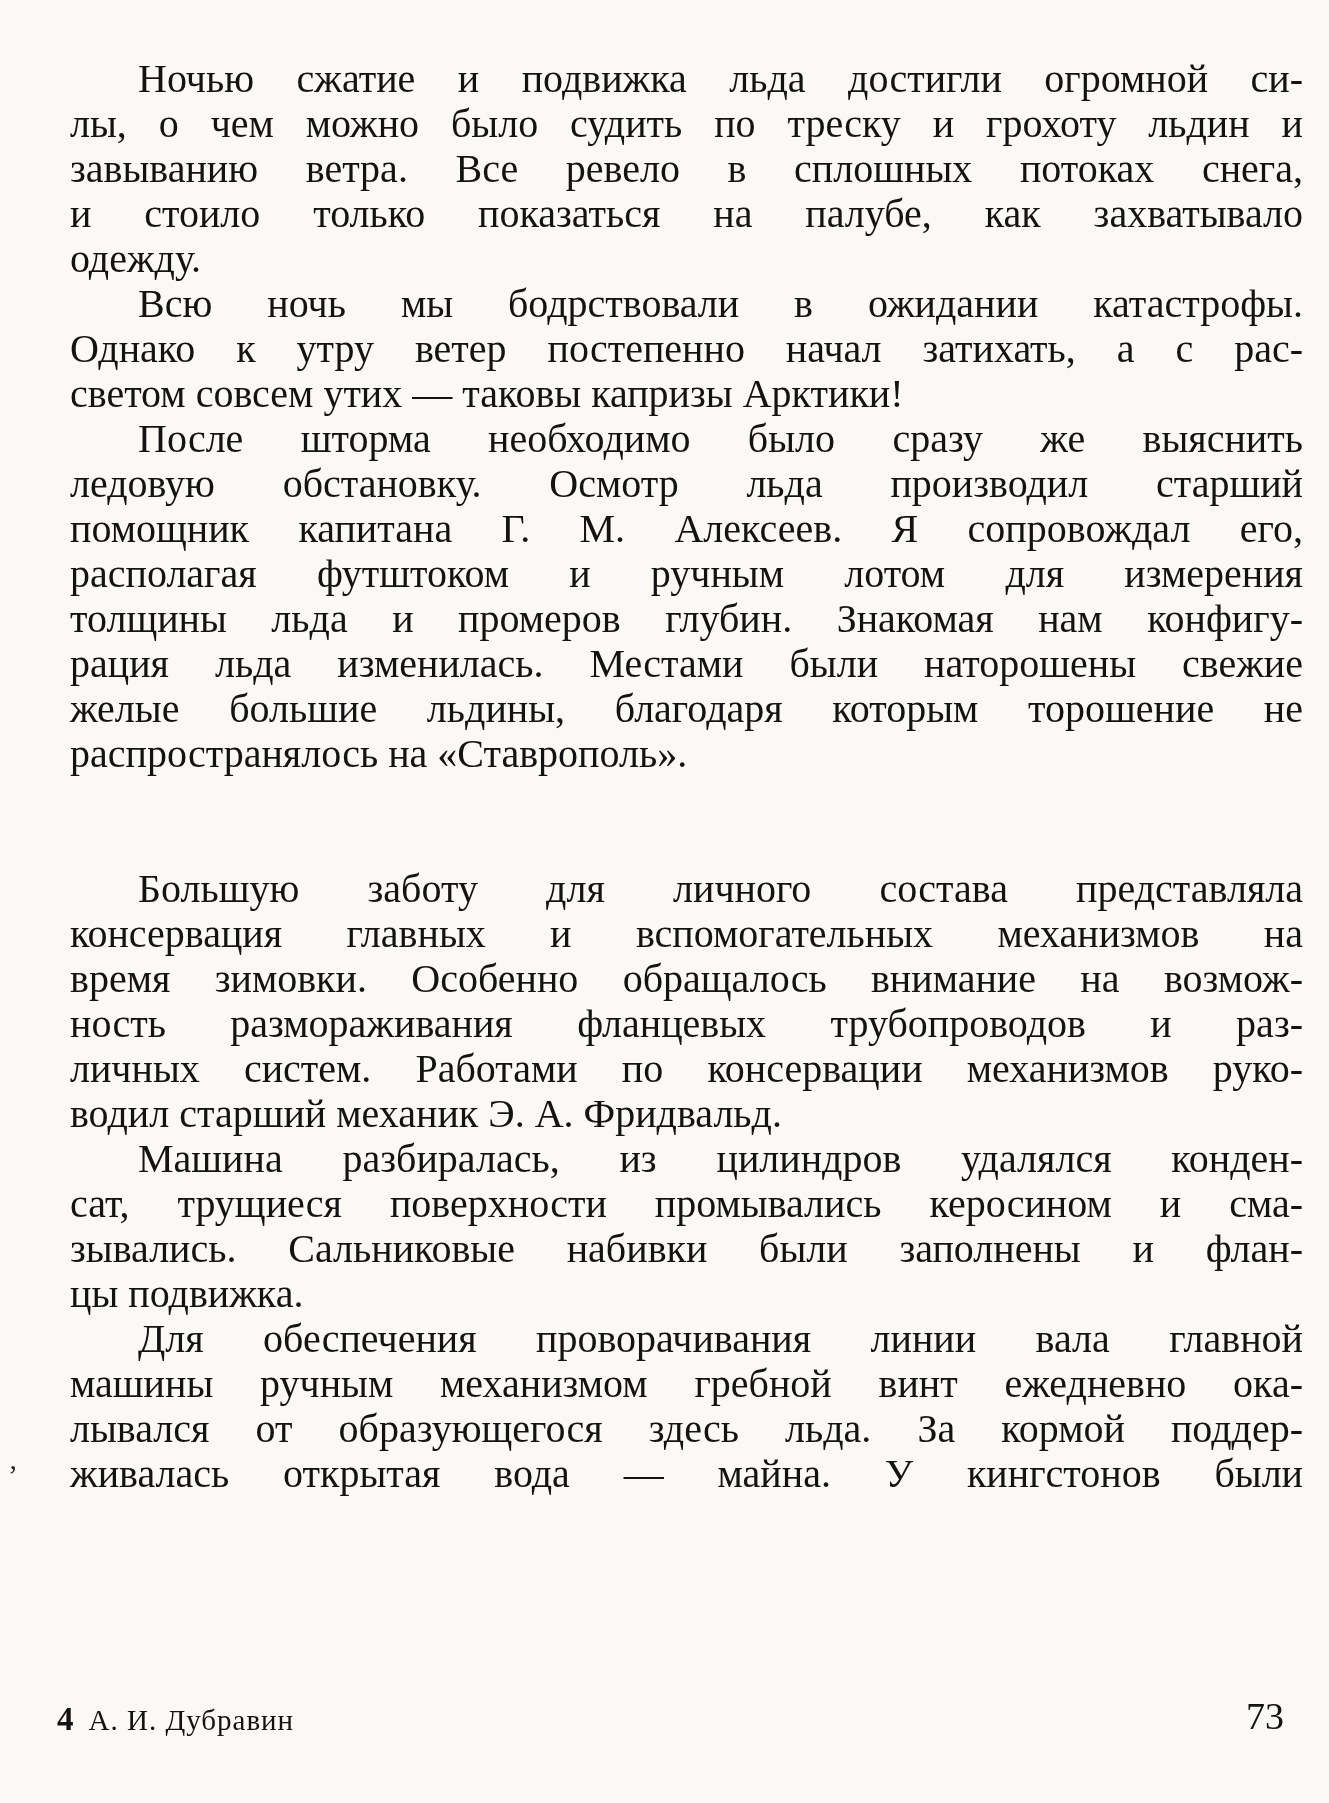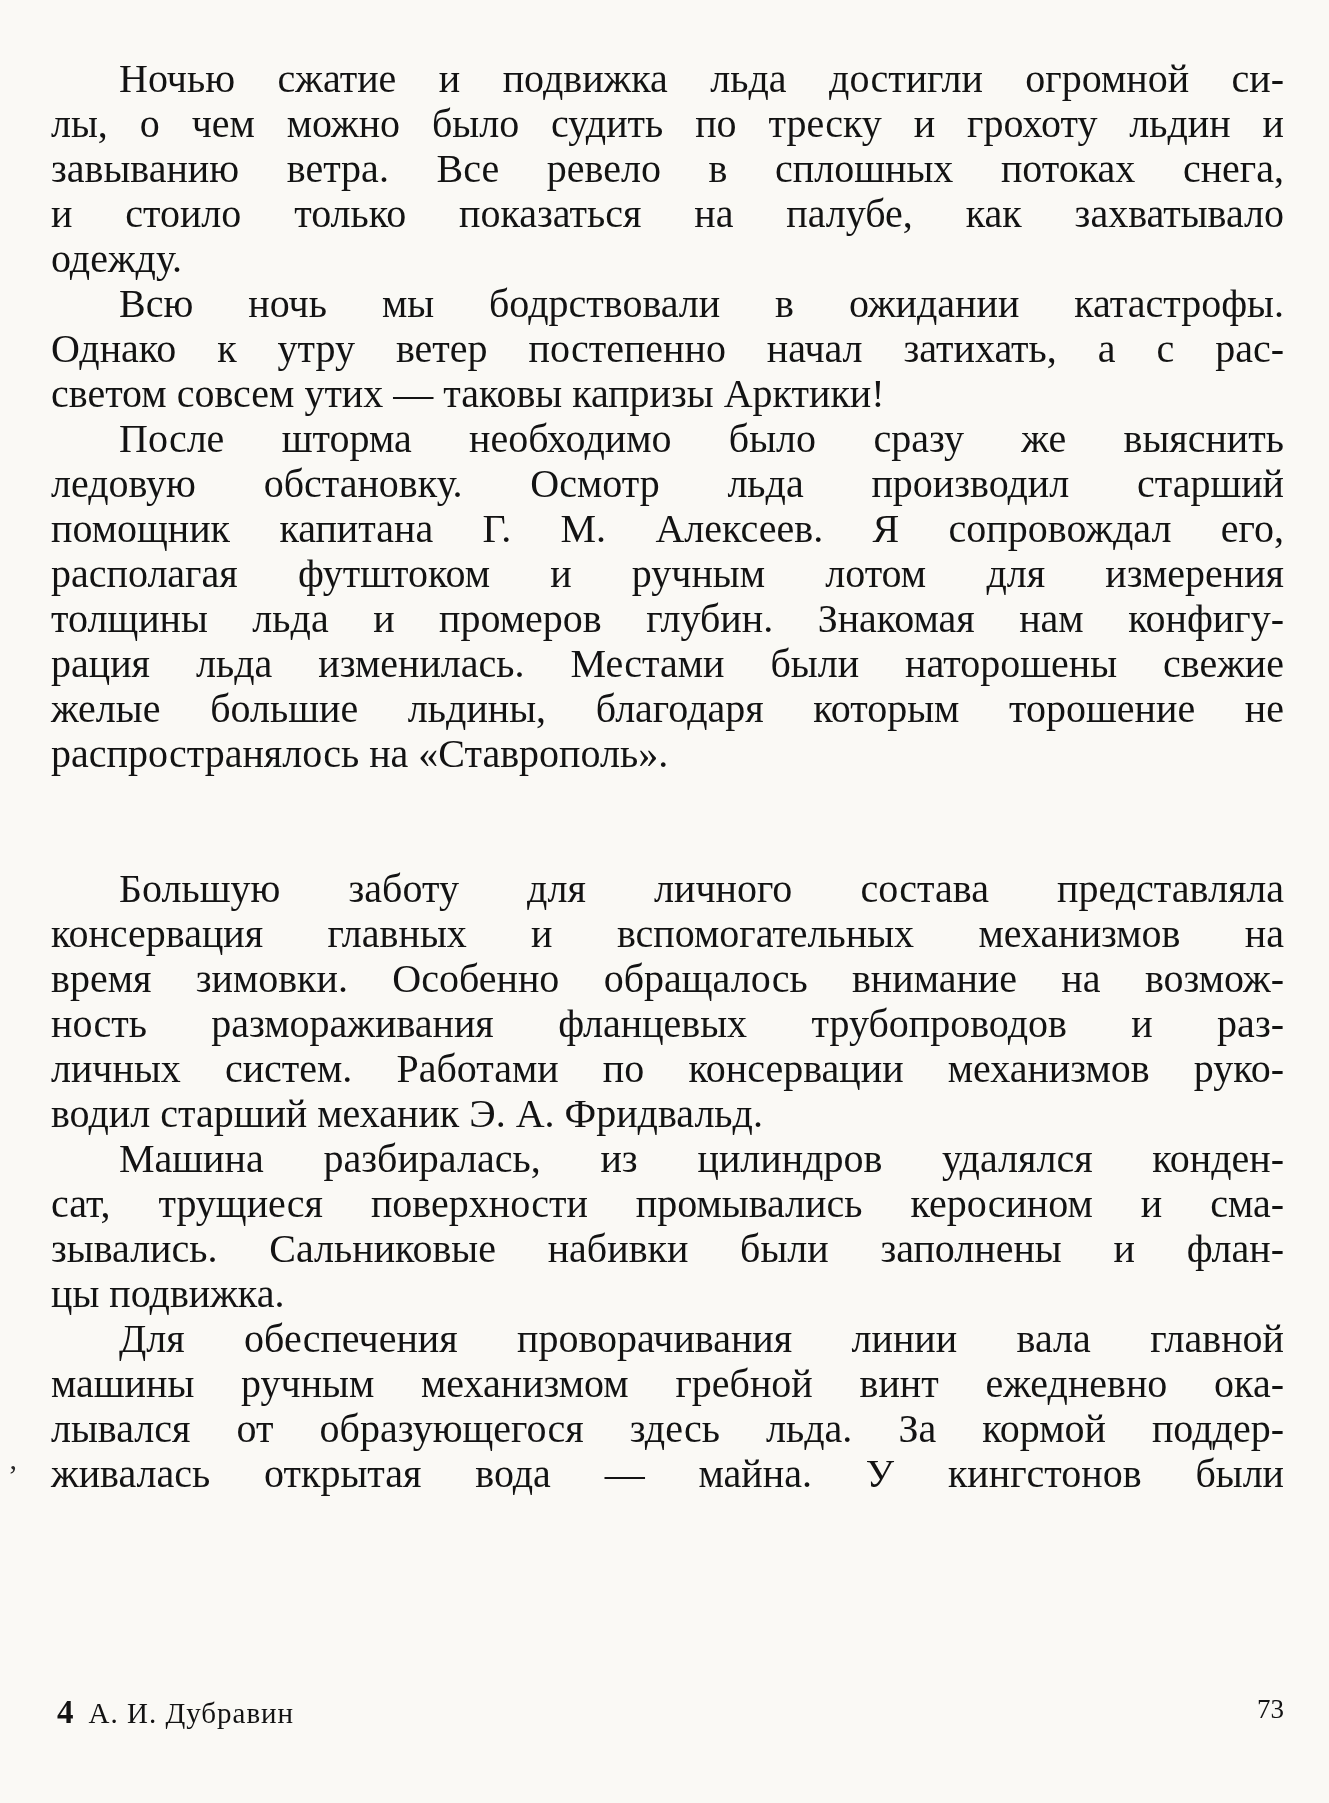--- a/index.html
+++ b/index.html
@@ -12,21 +12,21 @@
     width: 1329px;
     height: 1803px;
     margin: 0 auto;
     background: #faf9f5;
     color: #131313;
     font-family: "Liberation Serif", "DejaVu Serif", serif;
     overflow: hidden;
   }
   .text-block {
     position: absolute;
-    left: 51px;
+    left: 70px;
     top: 56px;
     width: 1233px;
   }
   .paragraph { margin: 0; }
   .line {
     font-size: 40px;
     line-height: 45px;
     height: 45px;
     text-align: justify;
     text-align-last: justify;
@@ -39,33 +39,33 @@
     text-align-last: left;
   }
   .spacer { height: 90px; }
   .footer {
     position: absolute;
     left: 57px;
     top: 1694px;
     width: 1233px;
     display: flex;
     justify-content: space-between;
-    align-items: flex-start;
+    align-items: flex-end;
   }
   .footer-left {
     font-size: 29px;
     letter-spacing: 1px;
   }
   .footer-left .sig-mark {
     font-size: 33px;
     font-weight: bold;
     margin-right: 14px;
   }
   .page-number {
-    font-size: 27px;
+    font-size: 38px;
     margin-right: 6px;
   }
   .scan-artifact {
     position: absolute;
     left: 8px;
     top: 1458px;
     font-size: 30px;
     color: #2a2a2a;
   }
 </style>

